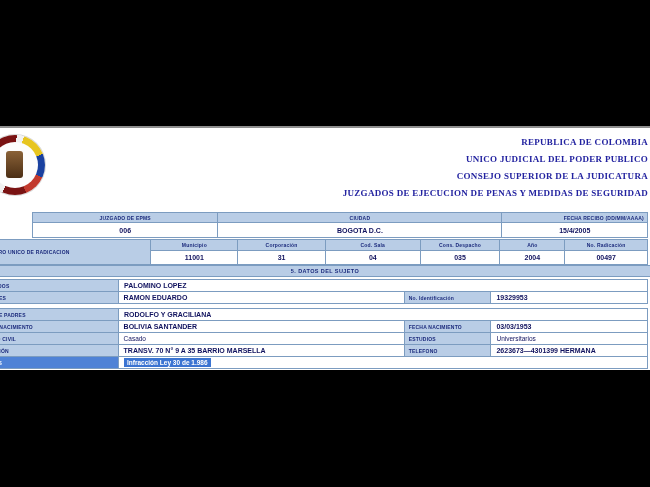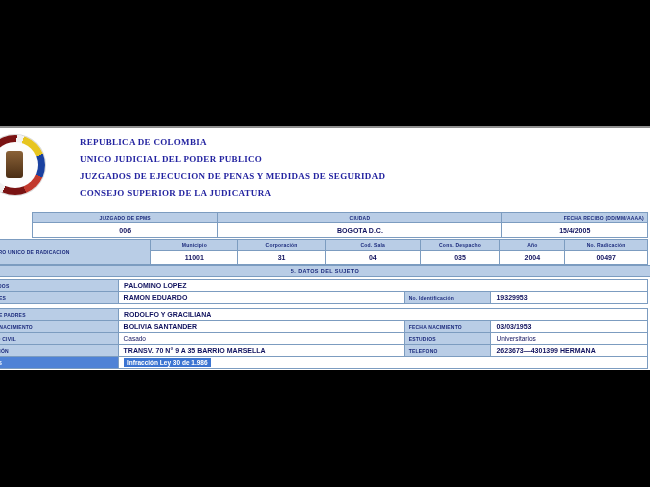--- a/index.html
+++ b/index.html
@@ -11,21 +11,21 @@
   
   .seal{position:absolute;left:-15px;top:7px;width:60px;height:60px;border-radius:50%;
         background:conic-gradient(from -40deg,#7a1313 0 12%,#f2f2f2 12% 16%,#e7c520 16% 30%,
         #1a41a0 30% 43%,#c23a2e 43% 55%,#7a1313 55% 68%,#f0f0f0 68% 75%,#e7c520 75% 88%,#2a52b0 88% 100%);
         box-shadow:0 0 0 1px #d9d9d9;}
   .seal-inner{position:absolute;inset:7px;border-radius:50%;background:#fdfdfd;}
   .seal-emblem{position:absolute;left:21px;top:16px;width:17px;height:27px;
         background:linear-gradient(180deg,#8a6238,#4b2e14);border-radius:3px;}
 
   
-  .hdr{position:absolute;left:80px;top:6px;width:568px;text-align:left;
+  .hdr{position:absolute;left:80px;top:6px;width:568px;text-align:right;
        font-family:"Liberation Serif",serif;font-weight:bold;font-size:9px;color:#2323a0;}
   .hdr div{line-height:17px;letter-spacing:.3px;}
 
   
   .lab{font-size:5px;font-weight:bold;color:#1b2a7c;letter-spacing:.2px;}
   .val{font-size:7px;font-weight:bold;color:#10125e;}
   .val-plain{font-size:6.5px;font-weight:normal;color:#10125e;}
   .hbg{background:#b9cde6;}
 
   .tbl{position:absolute;box-sizing:border-box;border:1px solid #7c9cc0;background:#fff;}
@@ -78,22 +78,22 @@
   <div class="content">
 
     <div class="seal">
       <div class="seal-inner"></div>
       <div class="seal-emblem"></div>
     </div>
 
     <div class="hdr">
       <div>REPUBLICA DE COLOMBIA</div>
       <div>UNICO JUDICIAL DEL PODER PUBLICO</div>
+      <div>CONSEJO SUPERIOR DE LA JUDICATURA</div>
       <div>JUZGADOS DE EJECUCION DE PENAS Y MEDIDAS DE SEGURIDAD</div>
-      <div>CONSEJO SUPERIOR DE LA JUDICATURA</div>
     </div>
 
     <div class="tbl t1">
       <div class="hrow">
         <div class="cellC c1 hbg lab">JUZGADO DE EPMS</div>
         <div class="cellC c2 hbg lab">CIUDAD</div>
         <div class="cellC c3 hbg lab rgt">FECHA RECIBO (DD/MM/AAAA)</div>
       </div>
       <div class="vrow">
         <div class="cellC c1 val">006</div>

